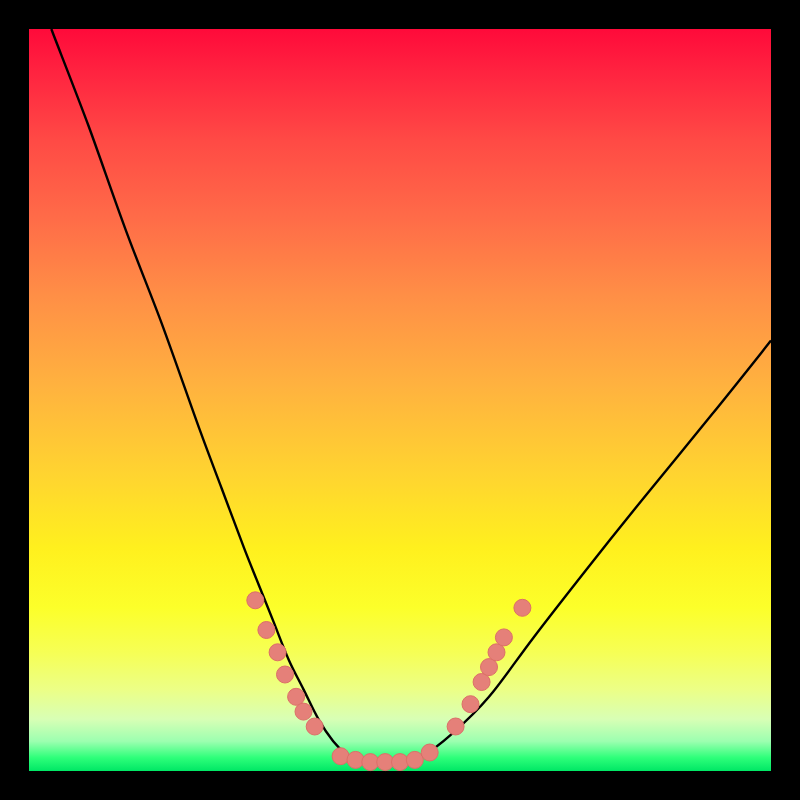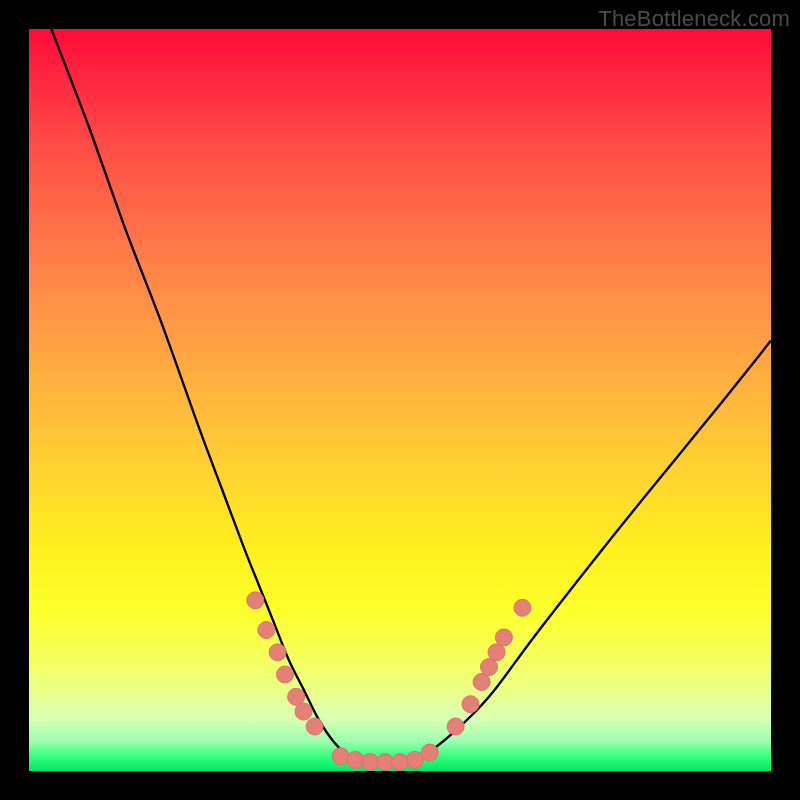--- a/index.html
+++ b/index.html
@@ -87,14 +87,13 @@
           <circle cx="426.6" cy="697.5" r="8.5" fill="#e58079" stroke="#dc6f68" stroke-width="1"></circle>
           <circle cx="441.5" cy="675.2" r="8.5" fill="#e58079" stroke="#dc6f68" stroke-width="1"></circle>
           <circle cx="452.6" cy="653.0" r="8.5" fill="#e58079" stroke="#dc6f68" stroke-width="1"></circle>
           <circle cx="460.0" cy="638.1" r="8.5" fill="#e58079" stroke="#dc6f68" stroke-width="1"></circle>
           <circle cx="467.5" cy="623.3" r="8.5" fill="#e58079" stroke="#dc6f68" stroke-width="1"></circle>
           <circle cx="474.9" cy="608.4" r="8.5" fill="#e58079" stroke="#dc6f68" stroke-width="1"></circle>
           <circle cx="493.4" cy="578.8" r="8.5" fill="#e58079" stroke="#dc6f68" stroke-width="1"></circle>
         </g>
     </svg>
   </div>
-  <div class="watermark">TheBottleneck.com</div>
 </div>
 
 </body></html>

